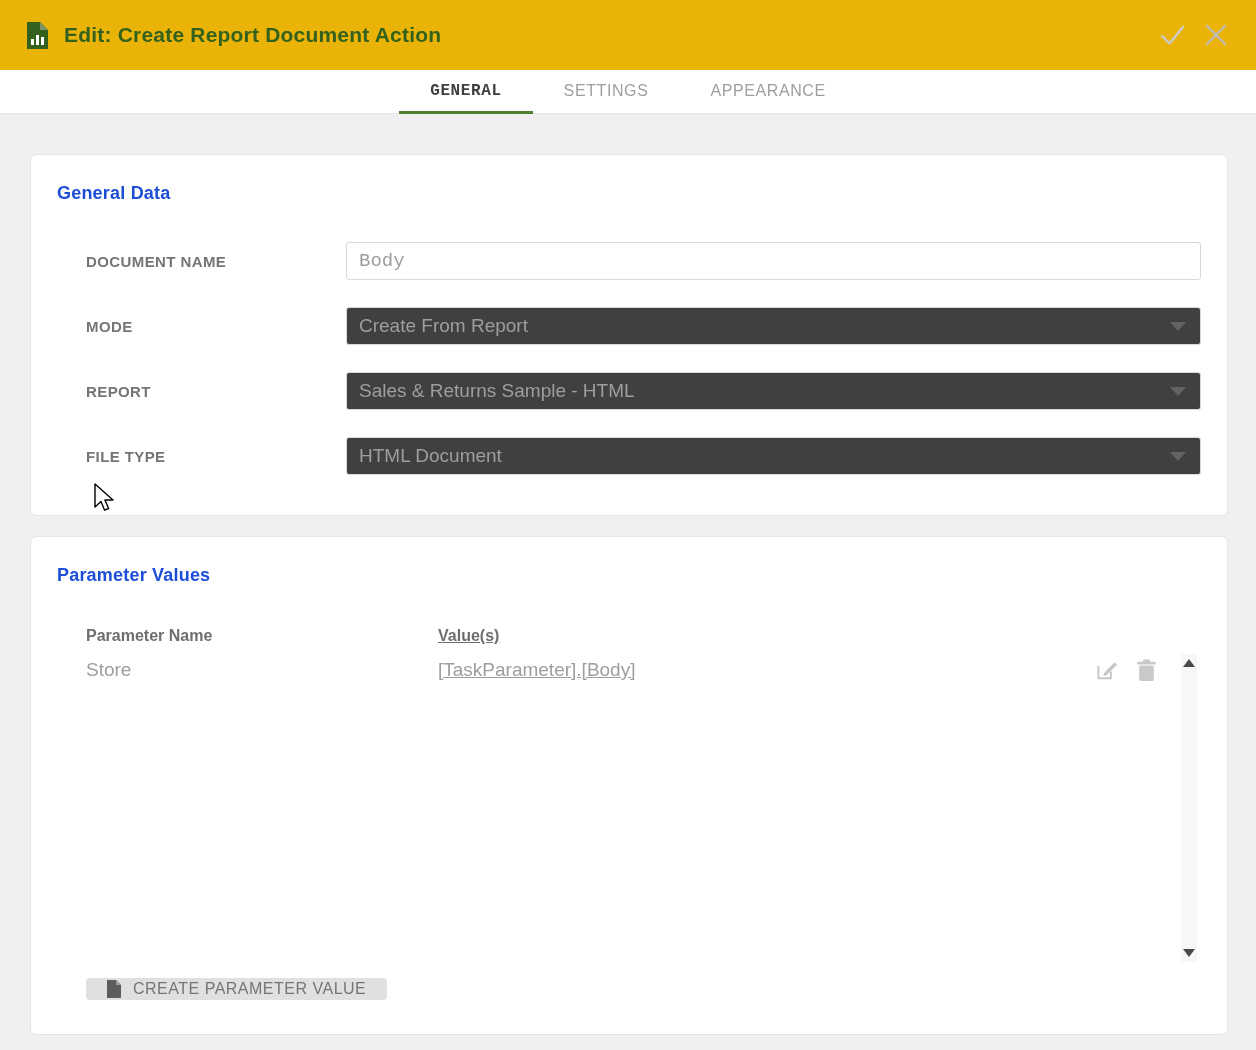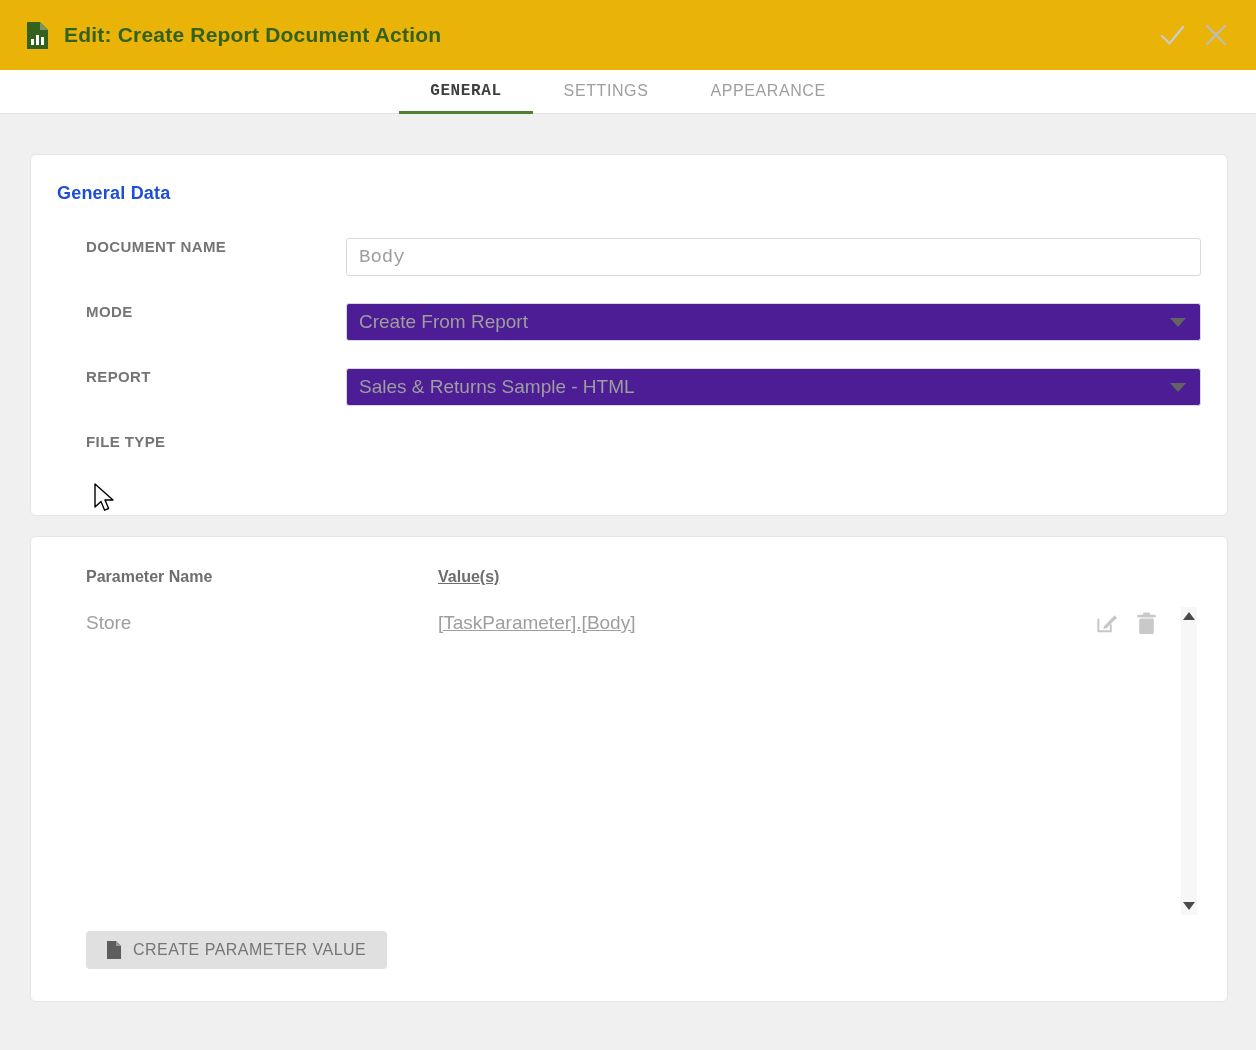--- a/index.html
+++ b/index.html
@@ -55,51 +55,51 @@
   .card-2 { margin-top:20px; padding-bottom:32px; }
   .card-title {
     font-size:18px; font-weight:bold; color:#1d4ed8;
     letter-spacing:.2px;
   }
   .card-1 .card-title { margin-bottom:34px; }
   .card-2 .card-title { margin-bottom:38px; }
 
   
   .form { margin-left:29px; }
-  .form-row { display:flex; height:46px; margin-bottom:19px; }
+  .form-row { display:flex; align-items:center; height:46px; margin-bottom:19px; }
   .form-row:last-child { margin-bottom:0; }
   .form-label {
     width:260px; flex:0 0 auto;
     font-size:15px; font-weight:bold; color:#757575;
     letter-spacing:.4px; text-transform:uppercase;
   }
   .text-input {
     flex:1; height:38px;
     border:1px solid #d9d9d9; border-radius:3px;
     padding:0 12px; font-size:19px; color:#9e9e9e;
     font-family:Liberation Mono, monospace;
     background:#fff; outline:none;
   }
   .select {
     flex:1; height:38px;
     border:1px solid #d9d9d9; border-radius:3px;
     padding:0 14px 0 12px;
     display:flex; align-items:center; justify-content:space-between;
-    font-size:19px; color:#9e9e9e; background:#4c1d95; cursor:pointer;
+    font-size:19px; color:#9e9e9e; background:#404040; cursor:pointer;
   }
   .caret-down {
     width:0; height:0;
     border-left:8px solid transparent;
     border-right:8px solid transparent;
     border-top:9px solid #636363;
   }
 
   
   .param-table { margin-left:29px; }
-  .param-head { display:flex; align-items:center; height:24px; margin-bottom:18px; }
+  .param-head { display:flex; align-items:center; height:24px; margin-bottom:6px; }
   .col-name { width:352px; flex:0 0 auto; }
   .col-value { flex:1;text-decoration:underline; }
   .param-head span { font-size:16px; font-weight:bold; color:#6e6e6e; }
   .param-list { position:relative; height:308px; padding-right:44px; }
   .param-row { display:flex; align-items:center; height:32px; }
   .param-row .cell { font-size:19px; color:#9e9e9e; }
   .row-actions { display:flex; align-items:center; gap:17px; margin-left:12px; }
   .action-btn { cursor:pointer; display:flex; align-items:center; }
 
   
@@ -117,21 +117,21 @@
   }
   .sb-down {
     width:0; height:0;
     border-left:6px solid transparent; border-right:6px solid transparent;
     border-top:8px solid #4a4a4a; cursor:pointer;
   }
 
   
   .create-btn {
     margin:16px 0 0 29px;
-    height:38px; padding:0 21px;
+    height:22px; padding:0 21px;
     background:#e0e0e0; border:none; border-radius:4px;
     display:inline-flex; align-items:center; gap:12px;
     font-family:"Liberation Sans", sans-serif;
     font-size:16px; letter-spacing:.5px; color:#757575;
     cursor:pointer;
   }
 
   
   .mouse-cursor { position:absolute; left:93px; top:483px; pointer-events:none; }
 </style>
@@ -190,26 +190,31 @@
     <div class="form-row">
       <span class="form-label">REPORT</span>
       <div class="select">
         <span>Sales &amp; Returns Sample - HTML</span>
         <span class="caret-down"></span>
       </div>
     </div>
 
     <div class="form-row">
       <span class="form-label">FILE TYPE</span>
+      <div class="select">
+        <span>HTML Document</span>
+        <span class="caret-down"></span>
+      </div>
     </div>
 
   </div>
 </div>
 
 <div class="card card-2">
+  <div class="card-title">Parameter Values</div>
 
   <div class="param-table">
     <div class="param-head">
       <span class="col-name">Parameter Name</span>
       <span class="col-value">Value(s)</span>
     </div>
 
     <div class="param-list">
       <div class="param-row">
         <span class="cell col-name">Store</span>

